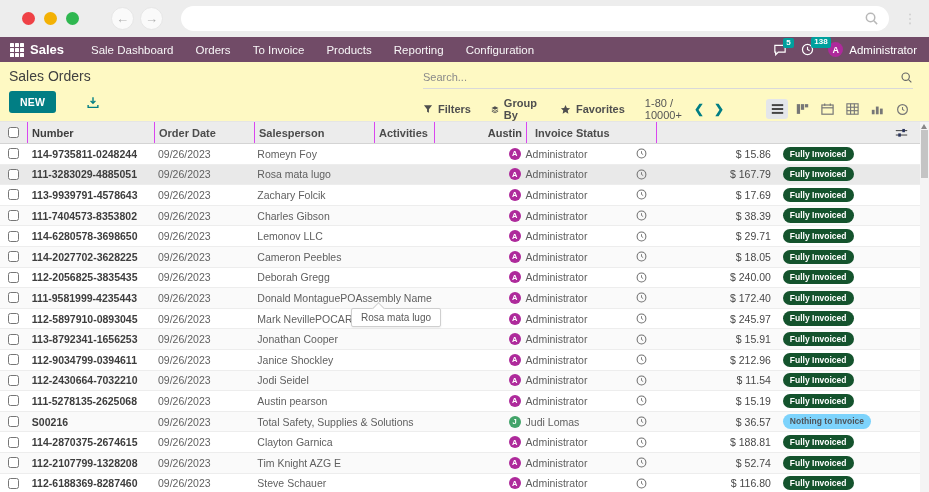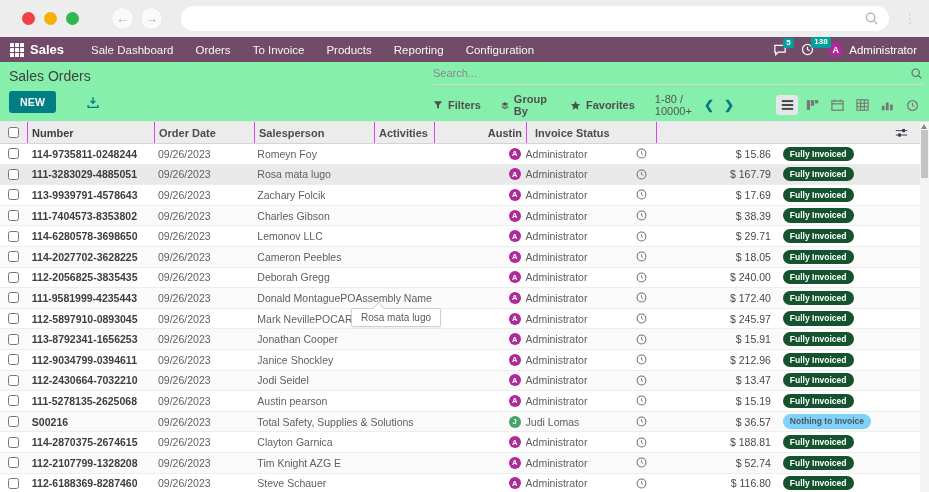--- a/index.html
+++ b/index.html
@@ -29,27 +29,27 @@
   .navbar .menu-item { padding:0 11px; color:rgba(255,255,255,.95); cursor:pointer; }
   .navbar-right { margin-left:auto; display:flex; align-items:center; gap:14px; }
   .sys-icon { position:relative; display:flex; align-items:center; }
   .badge { position:absolute; top:-6px; left:10px; background:#00A09D; color:#fff;
     font-size:8px; font-weight:bold; padding:1px 3px; border-radius:2px; line-height:1.1; }
   .user { display:flex; align-items:center; gap:6px; margin-right:4px; }
   .avatar { width:15px; height:15px; border-radius:50%; background:#AE2A9B; color:#fff;
     display:flex; align-items:center; justify-content:center; font-size:9px; font-weight:bold; }
 
   
-  .control-panel { display:flex; border-bottom:1px solid #e5e5e5; background:#86efac; }
+  .control-panel { display:flex; border-bottom:1px solid #e5e5e5; background:#fef9c3;align-items:flex-end; }
   .cp-left { width:465px; padding:6px 0 8px 9px; }
   .page-title { font-size:14px; color:#404040; margin-bottom:7px; }
   .cp-left-buttons { display:flex; align-items:center; gap:30px; }
   .btn-new { background:#017E84; color:#fff; border:none; font-size:10.5px; font-weight:bold;
     padding:5px 11px; border-radius:3px; cursor:pointer; letter-spacing:.2px; }
-  .cp-right { flex:1; padding-right:6px; display:flex; flex-direction:column; }
+  .cp-right { flex:1; padding-right:16px; display:flex; flex-direction:column; }
   .search-row { height:23px; border-bottom:1px solid #d9d9d9; display:flex; align-items:center; }
   .search-input { border:none; outline:none; flex:1; font-size:11px; color:#555;
     font-family:"Liberation Sans",sans-serif; background:transparent; }
   .search-input::placeholder { color:#8a8a8a; }
   .cp-actions { display:flex; align-items:center; gap:20px; padding-top:8px; font-size:11px; color:#4a4a4a; }
   .cp-action { display:flex; align-items:center; gap:5px; font-weight:bold; color:#4f4f4f; cursor:pointer; }
   .pager { margin-left:auto; display:flex; align-items:center; gap:8px; font-size:11px; color:#555; }
   .pager-arrows { display:flex; gap:10px; margin-left:4px; }
   .chev { color:#017E84; font-weight:bold; font-size:12px; cursor:pointer; line-height:1; }
   .view-switcher { display:flex; align-items:center; gap:3px; margin-left:22px; }
@@ -576,21 +576,21 @@
       <span>Administrator</span>
     </div>
     <div class="cell c-activities">
       <span class="clock">
         <svg width="11" height="11" viewBox="0 0 16 16">
               <circle cx="8" cy="8" r="6.4" fill="none" stroke="#6f6f6f" stroke-width="1.5"></circle>
               <path d="M8 4.6V8l2.4 1.5" fill="none" stroke="#6f6f6f" stroke-width="1.3"></path>
             </svg>
       </span>
     </div>
-    <div class="cell c-total">$ 13.47</div>
+    <div class="cell c-total">$ 11.54</div>
     <div class="cell c-status">
       <span class="pill success">Fully Invoiced</span>
     </div>
     <div class="cell c-rest"></div>
   </div>
       <div class="row">
     <div class="cell c-check">
           <input type="checkbox" style="">
         </div>
     <div class="cell c-number">111-5278135-2625068</div>

